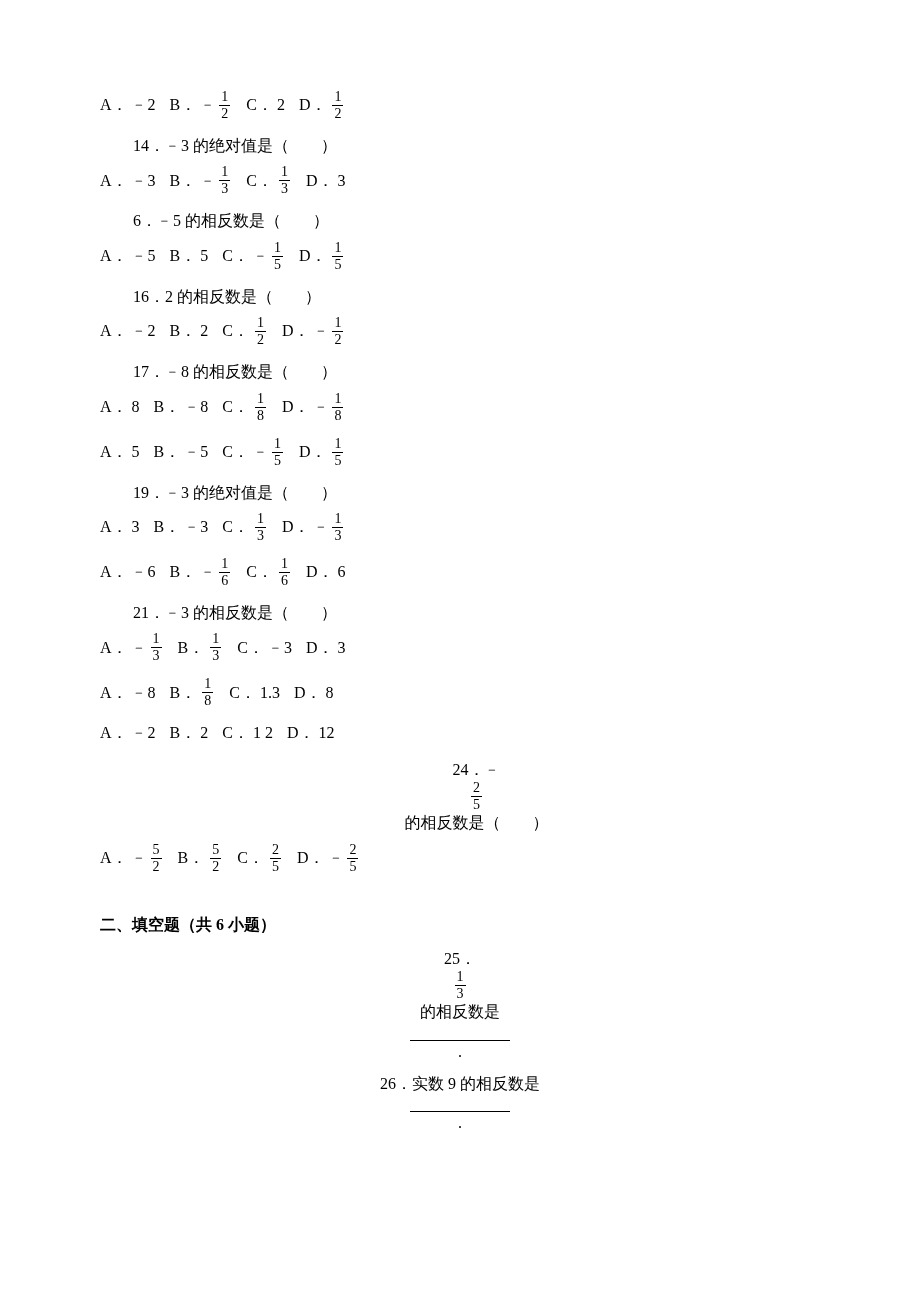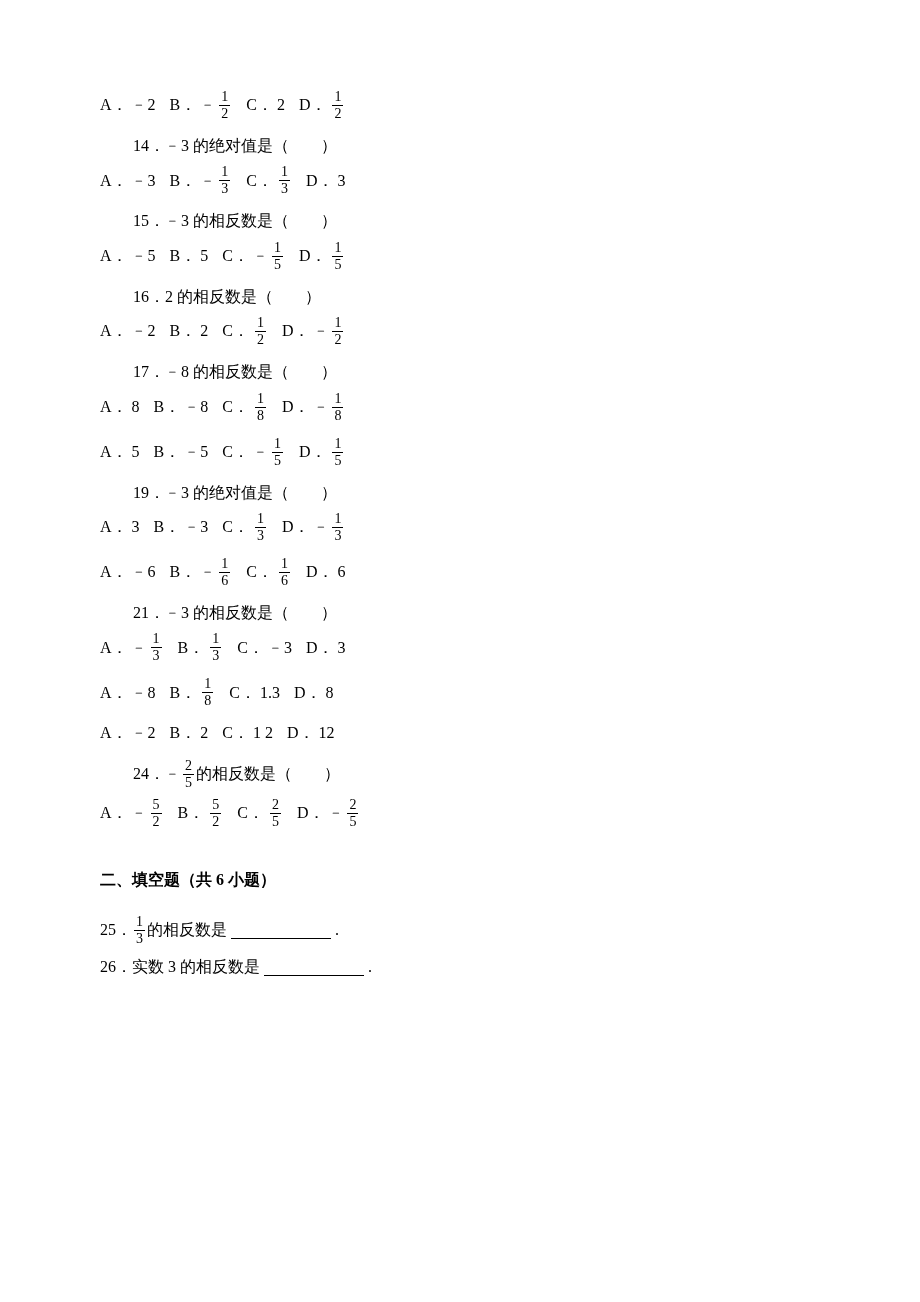--- a/index.html
+++ b/index.html
@@ -49,34 +49,35 @@
     }
     .frac .den {
       padding: 1px 2px 0 2px;
     }
     .neg {
       margin-right: 1px;
     }
     .section-title {
       font-weight: bold;
       margin-top: 40px;
-      margin-bottom: 24px;
+      margin-bottom: 12px;
     }
     .fill-blank {
       display: inline-block;
       border-bottom: 1px solid #000;
       min-width: 100px;
       height: 16px;
       vertical-align: baseline;
       margin: 0 4px;
     }
     .with-frac {
       display: flex;
       align-items: center;
       flex-wrap: wrap;
+      flex-direction: column;
     }
   </style>
 </head>
 <body>
 
 <div class="options">
   <span class="opt">
     <span class="opt-label">A．</span>
     <span>﹣2</span>
   </span>
@@ -124,21 +125,21 @@
       </span>
     </span>
     <span class="opt">
       <span class="opt-label">D．</span>
       <span>3</span>
     </span>
   </div>
 </div>
 
 <div class="question">
-  <div class="q-text">15．﹣3 的相反数是（　　）</div>
+  <div class="q-text">6．﹣5 的相反数是（　　）</div>
   <div class="options">
     <span class="opt">
       <span class="opt-label">A．</span>
       <span>﹣5</span>
     </span>
     <span class="opt">
       <span class="opt-label">B．</span>
       <span>5</span>
     </span>
     <span class="opt">
@@ -426,16 +427,16 @@
   <span class="frac">
     <span class="num">1</span>
     <span class="den">3</span>
   </span>
   <span>的相反数是</span>
   <span class="fill-blank"></span>
   <span>.</span>
 </div>
 
 <div class="question with-frac">
-  <span>26．实数 3 的相反数是</span>
+  <span>26．实数 9 的相反数是</span>
   <span class="fill-blank"></span>
   <span>.</span>
 </div>
 
 </body></html>

